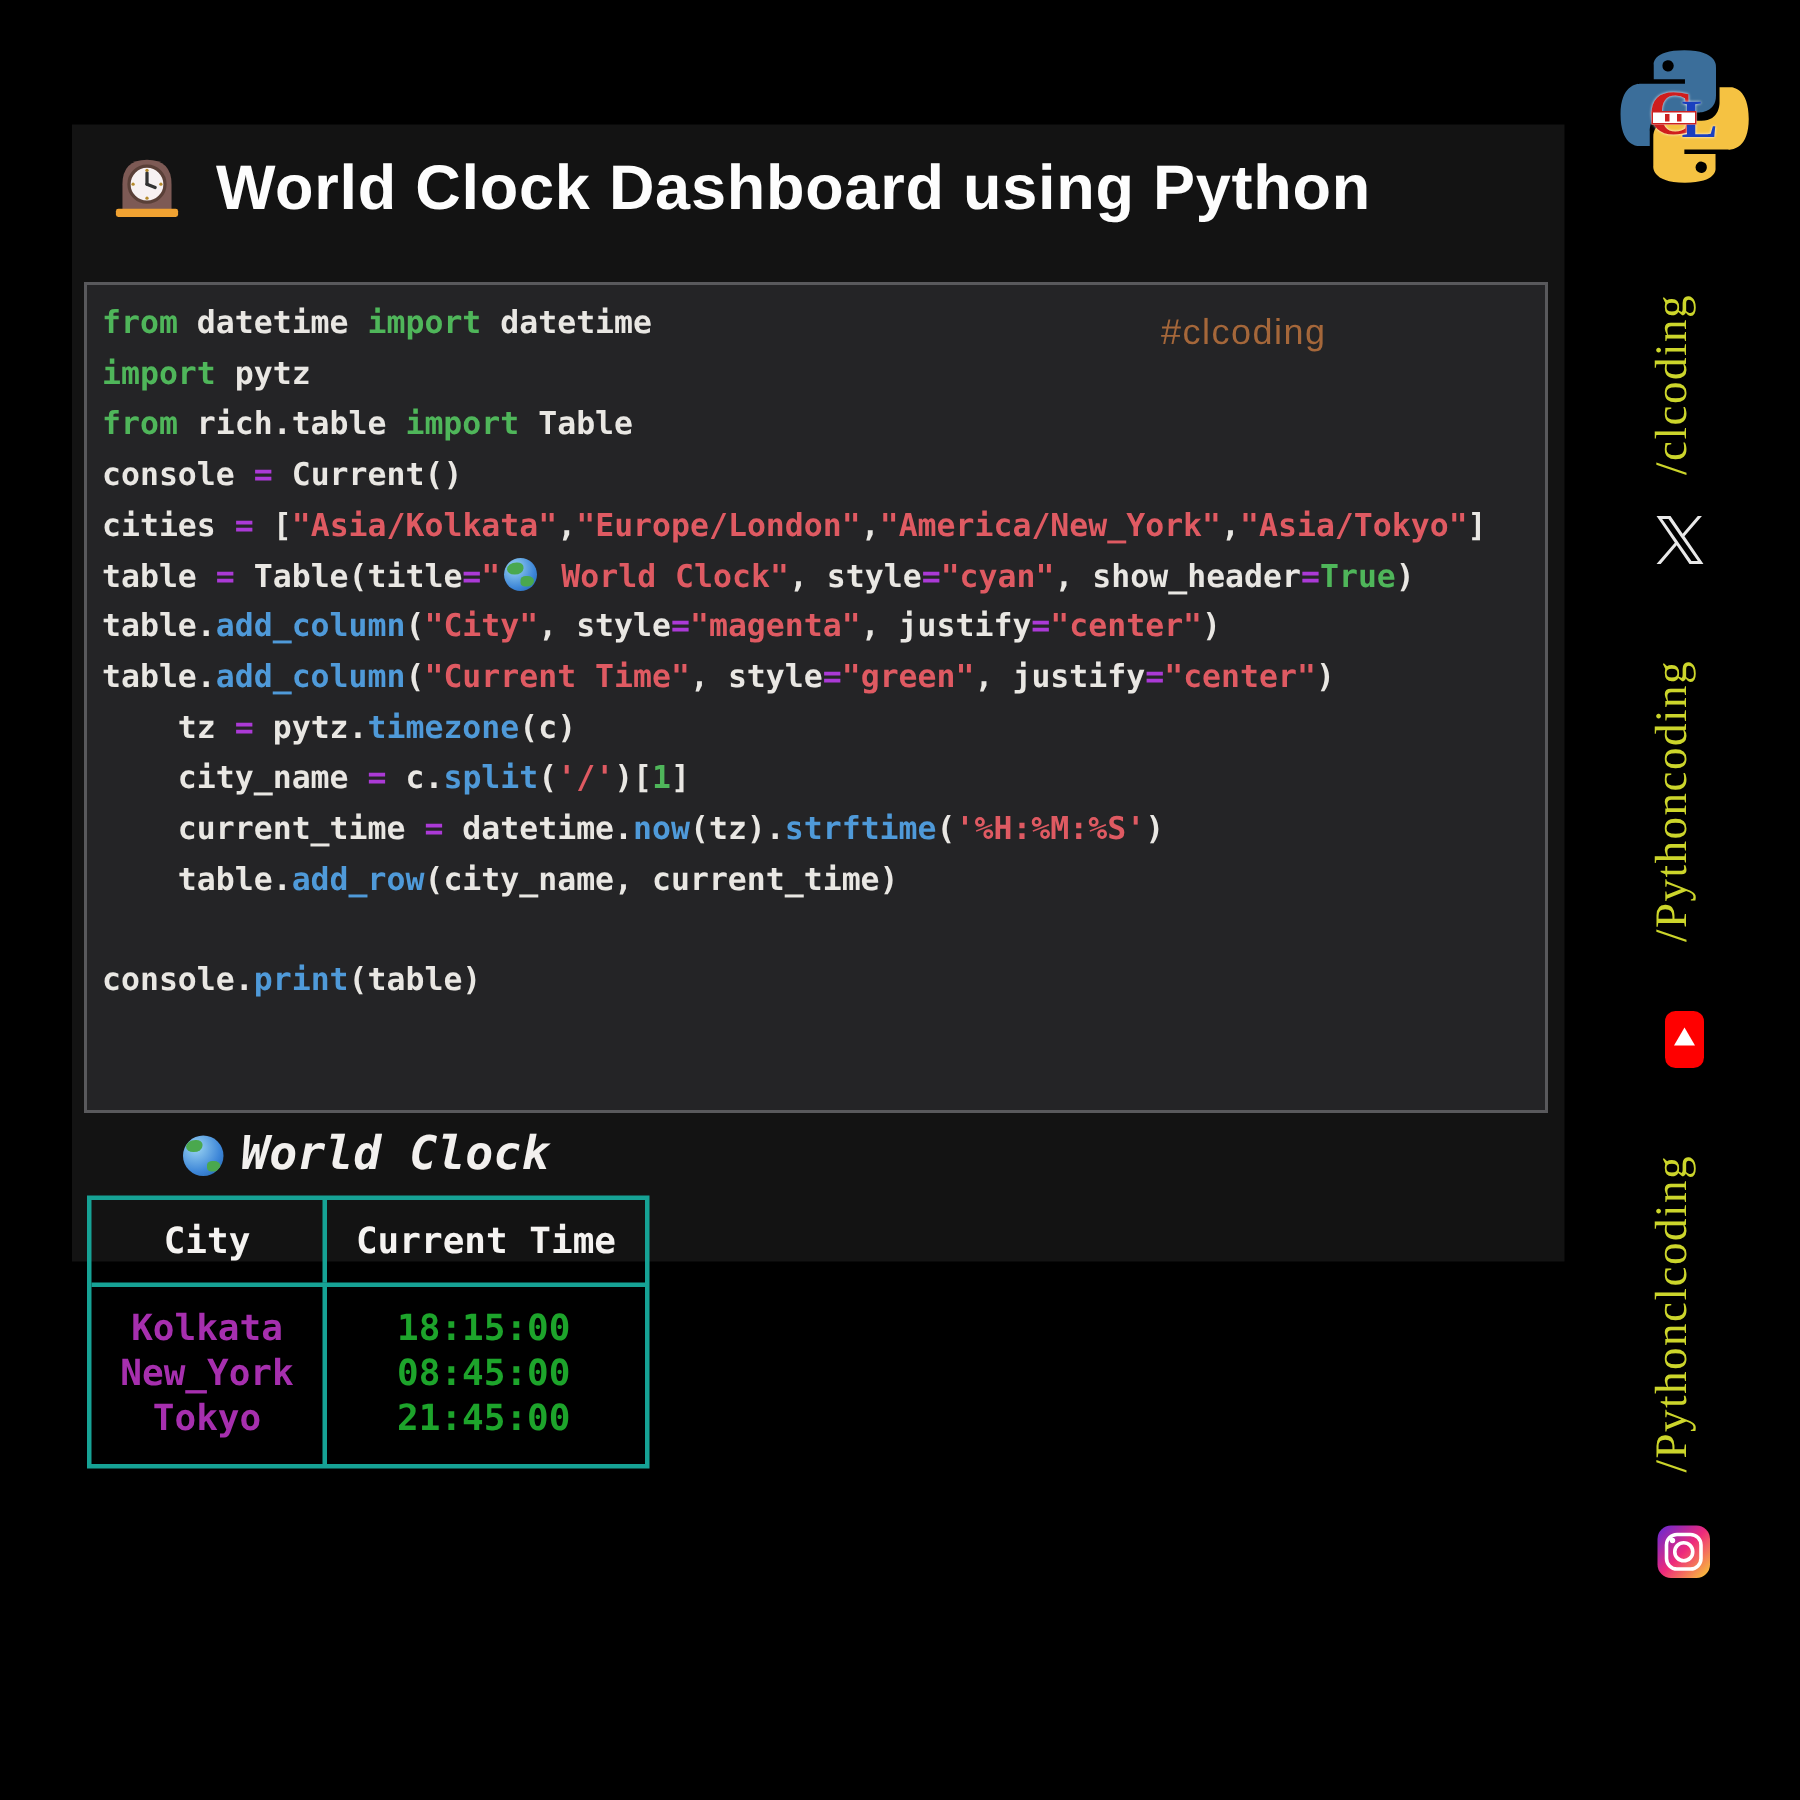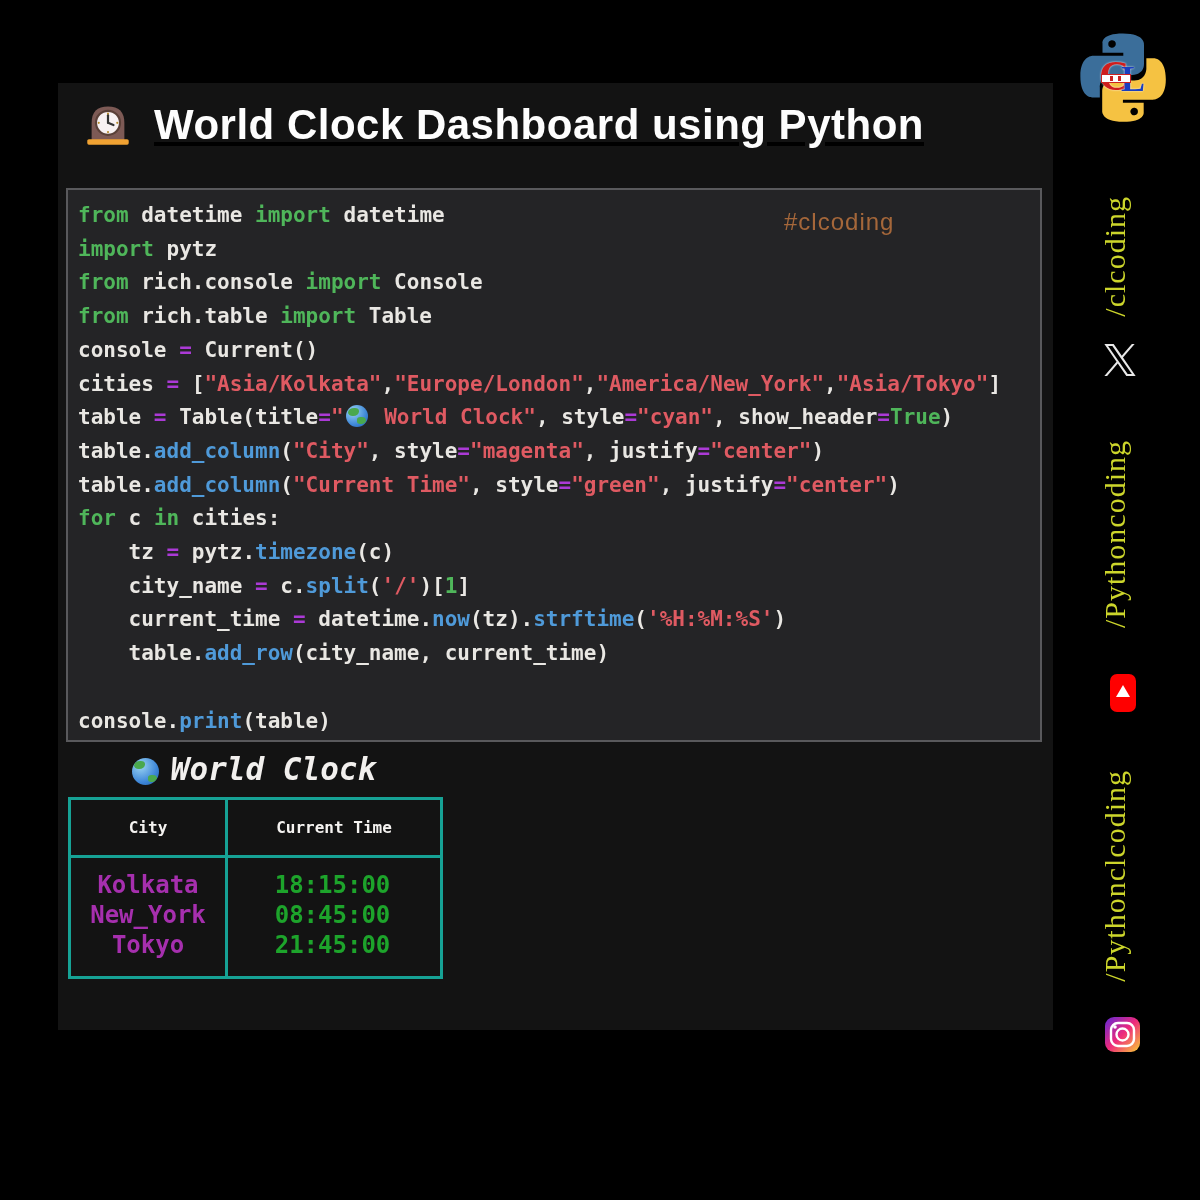--- a/index.html
+++ b/index.html
@@ -1,23 +1,22 @@
 <!DOCTYPE html>
 <html style="--bg: #000000; --panel: #131313; --code_bg: #242426; --code_border: #59595c; --kw: #4fb65a; --plain: #e9e7e3; --op: #ab3ad6; --str: #df5a62; --fn: #4f9ad9; --watermark: #a5673a; --table_border: #16a295; --city: #a62fae; --time_green: #1da42b; --handle: #ccd52b; --py_blue: #3b6e9a; --py_yellow: #f5c242;"><head>
 <meta charset="utf-8">
 <style>
   html,body { margin:0; padding:0; background:#000; }
   .stage {
     position:relative; width:1200px; height:1200px; background:var(--bg);
     overflow:hidden; font-family:"Liberation Sans", sans-serif;
   }
   .main-panel {
-    position:absolute; left:58px; top:83px; width:995px; height:947px;
+    position:absolute; left:48px; top:83px; width:995px; height:758px;
     background:var(--panel);
-    text-decoration:underline;
   }
   .panel-header { display:flex; align-items:center; padding:18px 0 0 26px; }
   .clock-emoji { width:48px; height:48px; margin-right:22px; }
   .page-title {
     margin:0; color:#fdfdfd; font-size:42px; font-weight:700; letter-spacing:0.5px;
   }
   .code-block {
     position:absolute; left:8px; top:105px; width:976px; height:554px;
     box-sizing:border-box; background:var(--code_bg); border:2px solid var(--code_border);
   }
@@ -58,21 +57,21 @@
     color:#f2f0ee; font-family:"DejaVu Sans Mono", monospace;
     font-size:31px; font-weight:700; font-style:italic;
   }
   .rich-table {
     position:absolute; left:10px; top:714px; width:375px; box-sizing:border-box;
     border:3px solid var(--table_border);
     font-family:"DejaVu Sans Mono", monospace; font-weight:700;
   }
   .thead { display:flex; border-bottom:3px solid var(--table_border); }
   .th {
-    color:#f5f3f1; font-size:16px; text-align:center;
+    color:#f5f3f1; font-size:24px; text-align:center;
     line-height:55px; height:55px;
   }
   .th.city { width:154px; border-right:3px solid var(--table_border); }
   .th.time { flex:1; }
   .tbody { display:block; padding:12px 0 16px 0; position:relative; }
   .tbody::before {
     content:""; position:absolute; left:154px; top:-3px; bottom:0; width:3px;
     background:var(--table_border);
   }
   .trow { display:flex; }
@@ -125,28 +124,26 @@
         <circle cx="13.5" cy="20" r="1" fill="#b58a2c"></circle>
           <circle cx="30.5" cy="20" r="1" fill="#b58a2c"></circle>
       </svg>
       <h1 class="page-title">World Clock Dashboard using Python</h1>
     </div>
 
     <div class="code-block">
       <div class="code-lines">
           <div class="code-line"><span class="tok-kw">from</span><span class="tok-pl"> datetime </span><span class="tok-kw">import</span><span class="tok-pl"> datetime</span></div>
           <div class="code-line"><span class="tok-kw">import</span><span class="tok-pl"> pytz</span></div>
-          <div class="code-line"><span class="tok-kw">from</span><span class="tok-pl"> rich.console </span><span class="tok-kw">import</span><span class="tok-pl"> Console</span></div>
           <div class="code-line"><span class="tok-kw">from</span><span class="tok-pl"> rich.table </span><span class="tok-kw">import</span><span class="tok-pl"> Table</span></div>
           <div class="code-line"><span class="tok-pl">console </span><span class="tok-op">=</span><span class="tok-pl"> Current()</span></div>
           <div class="code-line"><span class="tok-pl">cities </span><span class="tok-op">=</span><span class="tok-pl"> [</span><span class="tok-str">"Asia/Kolkata"</span><span class="tok-pl">,</span><span class="tok-str">"Europe/London"</span><span class="tok-pl">,</span><span class="tok-str">"America/New_York"</span><span class="tok-pl">,</span><span class="tok-str">"Asia/Tokyo"</span><span class="tok-pl">]</span></div>
           <div class="code-line"><span class="tok-pl">table </span><span class="tok-op">=</span><span class="tok-pl"> Table(title</span><span class="tok-op">=</span><span class="tok-str">"</span><span class="globe-icon"></span><span class="tok-str"> World Clock"</span><span class="tok-pl">, style</span><span class="tok-op">=</span><span class="tok-str">"cyan"</span><span class="tok-pl">, show_header</span><span class="tok-op">=</span><span class="tok-kw">True</span><span class="tok-pl">)</span></div>
           <div class="code-line"><span class="tok-pl">table.</span><span class="tok-fn">add_column</span><span class="tok-pl">(</span><span class="tok-str">"City"</span><span class="tok-pl">, style</span><span class="tok-op">=</span><span class="tok-str">"magenta"</span><span class="tok-pl">, justify</span><span class="tok-op">=</span><span class="tok-str">"center"</span><span class="tok-pl">)</span></div>
           <div class="code-line"><span class="tok-pl">table.</span><span class="tok-fn">add_column</span><span class="tok-pl">(</span><span class="tok-str">"Current Time"</span><span class="tok-pl">, style</span><span class="tok-op">=</span><span class="tok-str">"green"</span><span class="tok-pl">, justify</span><span class="tok-op">=</span><span class="tok-str">"center"</span><span class="tok-pl">)</span></div>
-          <div class="code-line"><span class="tok-kw">for</span><span class="tok-pl"> c </span><span class="tok-kw">in</span><span class="tok-pl"> cities:</span></div>
           <div class="code-line"><span class="tok-pl">    tz </span><span class="tok-op">=</span><span class="tok-pl"> pytz.</span><span class="tok-fn">timezone</span><span class="tok-pl">(c)</span></div>
           <div class="code-line"><span class="tok-pl">    city_name </span><span class="tok-op">=</span><span class="tok-pl"> c.</span><span class="tok-fn">split</span><span class="tok-pl">(</span><span class="tok-str">'/'</span><span class="tok-pl">)[</span><span class="tok-num">1</span><span class="tok-pl">]</span></div>
           <div class="code-line"><span class="tok-pl">    current_time </span><span class="tok-op">=</span><span class="tok-pl"> datetime.</span><span class="tok-fn">now</span><span class="tok-pl">(tz).</span><span class="tok-fn">strftime</span><span class="tok-pl">(</span><span class="tok-str">'%H:%M:%S'</span><span class="tok-pl">)</span></div>
           <div class="code-line"><span class="tok-pl">    table.</span><span class="tok-fn">add_row</span><span class="tok-pl">(city_name, current_time)</span></div>
           <div class="code-line">&nbsp;</div>
           <div class="code-line"><span class="tok-pl">console.</span><span class="tok-fn">print</span><span class="tok-pl">(table)</span></div>
         </div>
       <div class="watermark">#clcoding</div>
     </div>
 

